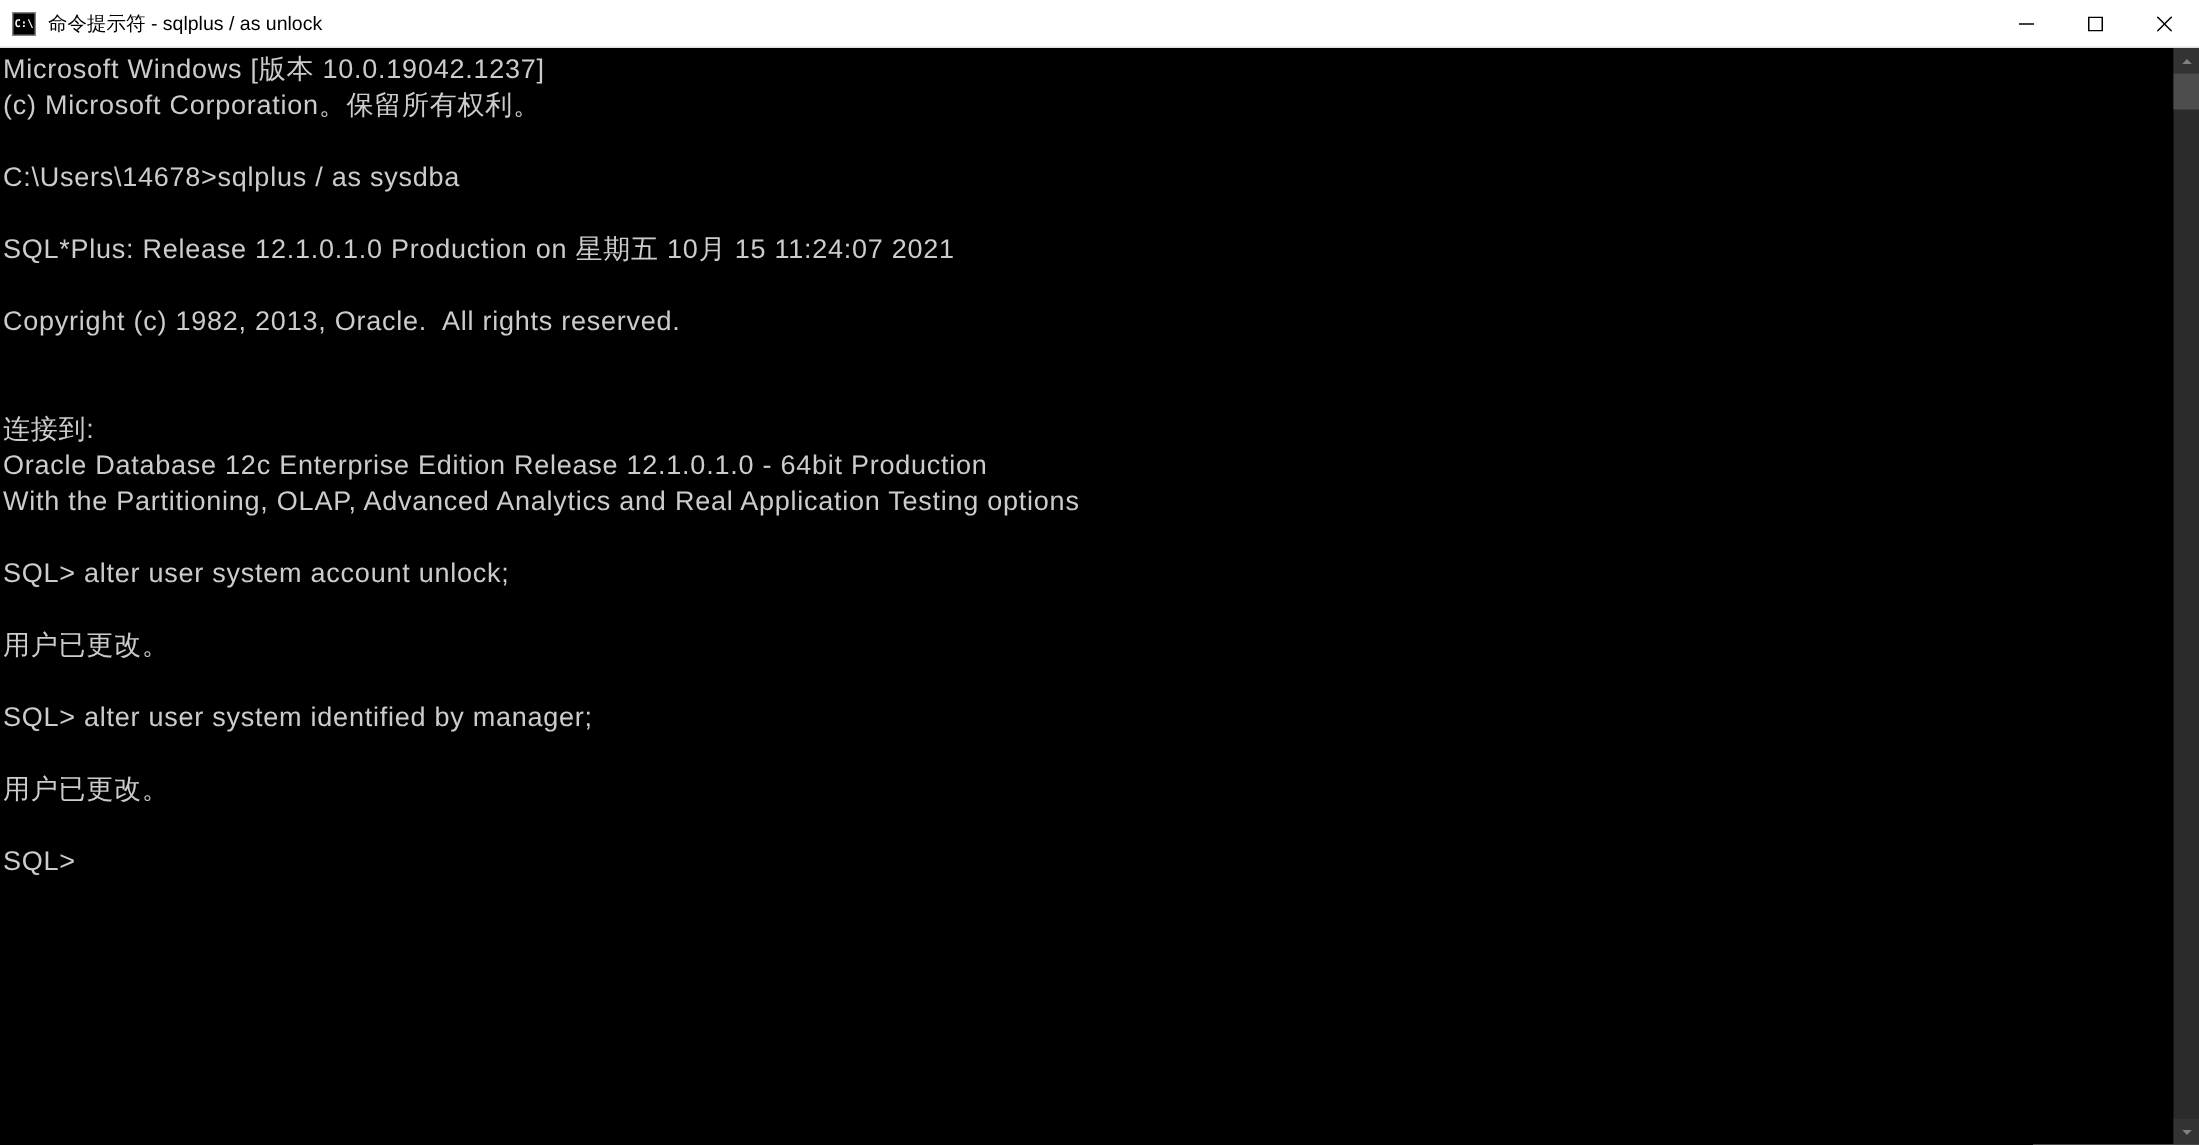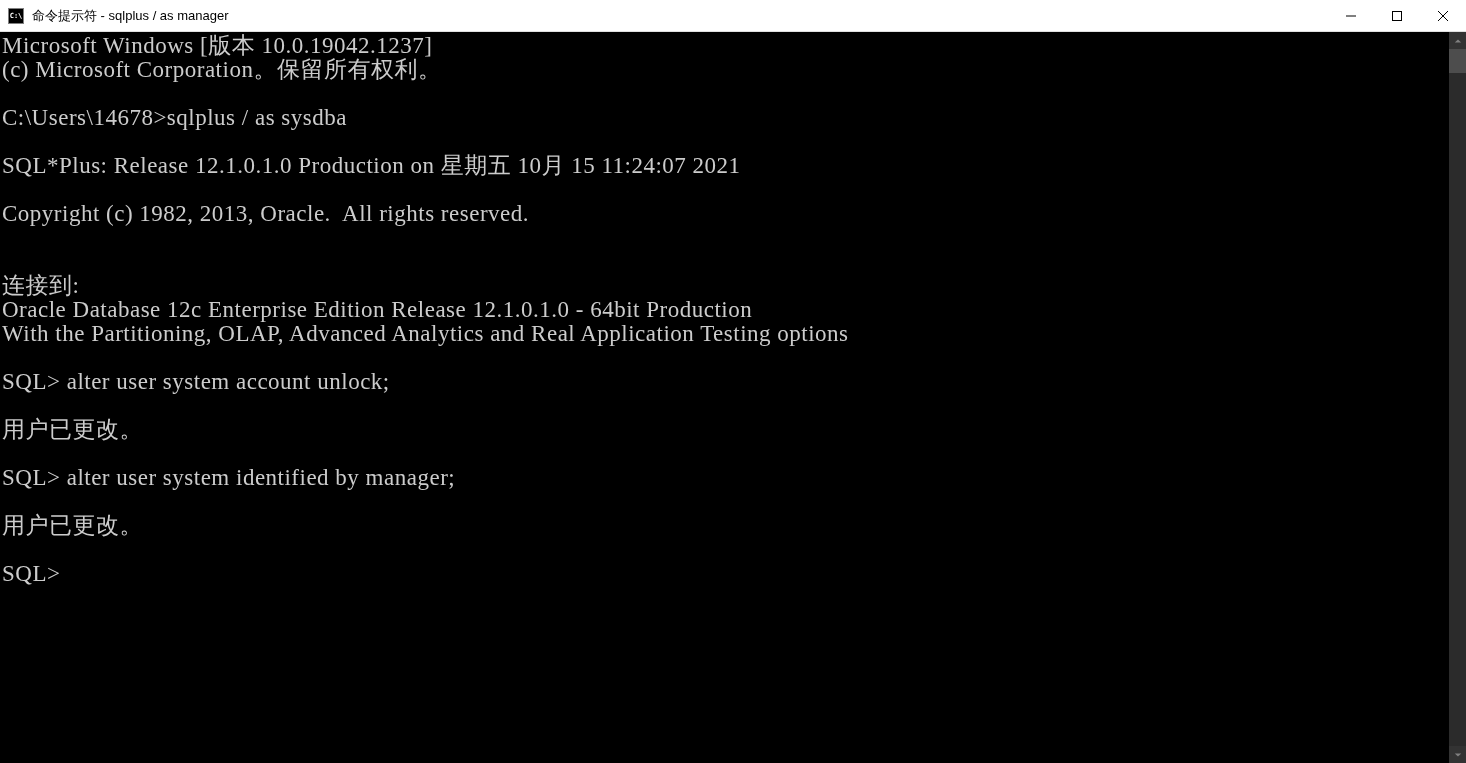--- a/index.html
+++ b/index.html
@@ -70,22 +70,22 @@
     .terminal-container {
       display: flex;
       height: calc(100% - 32px);
       background: #000000;
     }
     
     .terminal {
       flex: 1;
       background: #000000;
       color: #cccccc;
-      font-family: Liberation Serif, serif;
-      font-size: 23px;
+      font-family: Liberation Sans, sans-serif;
+      font-size: 18px;
       line-height: 24px;
       padding: 2px 0 0 2px;
       white-space: pre;
       overflow: hidden;
       letter-spacing: 0.5px;
     }
     
     .scrollbar {
       width: 17px;
       background: #2b2b2b;
@@ -128,21 +128,21 @@
     
     .line {
       min-height: 24px;
     }
   </style>
 </head>
 <body>
 
 <div class="title-bar">
   <div class="app-icon">C:\</div>
-  <div class="title-text">命令提示符 - sqlplus  / as manager</div>
+  <div class="title-text">命令提示符 - sqlplus  / as unlock</div>
   <div class="window-controls">
     <button class="window-btn">
       <svg viewBox="0 0 10 10">
         <line x1="0" y1="5" x2="10" y2="5" stroke="#000000" stroke-width="1"></line>
       </svg>
     </button>
     <button class="window-btn">
       <svg viewBox="0 0 10 10">
         <rect x="0.5" y="0.5" width="9" height="9" fill="none" stroke="#000000" stroke-width="1"></rect>
       </svg>

